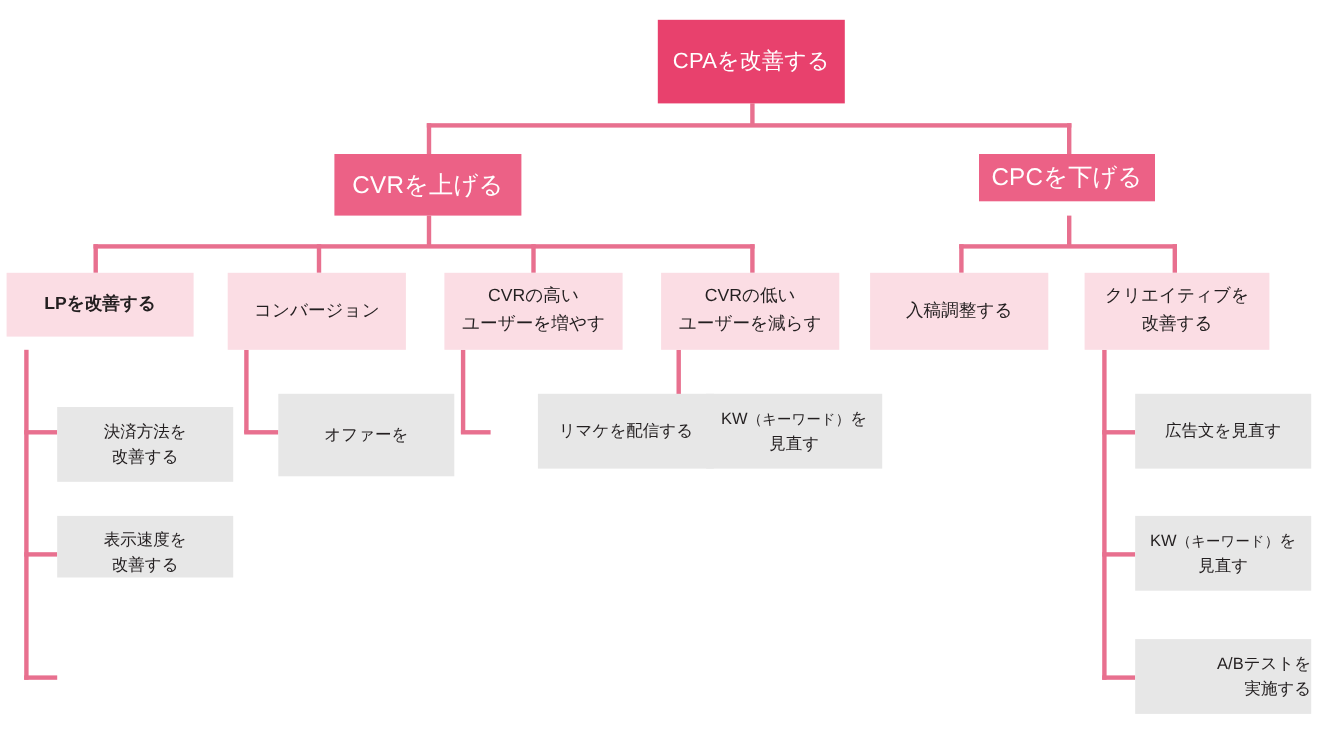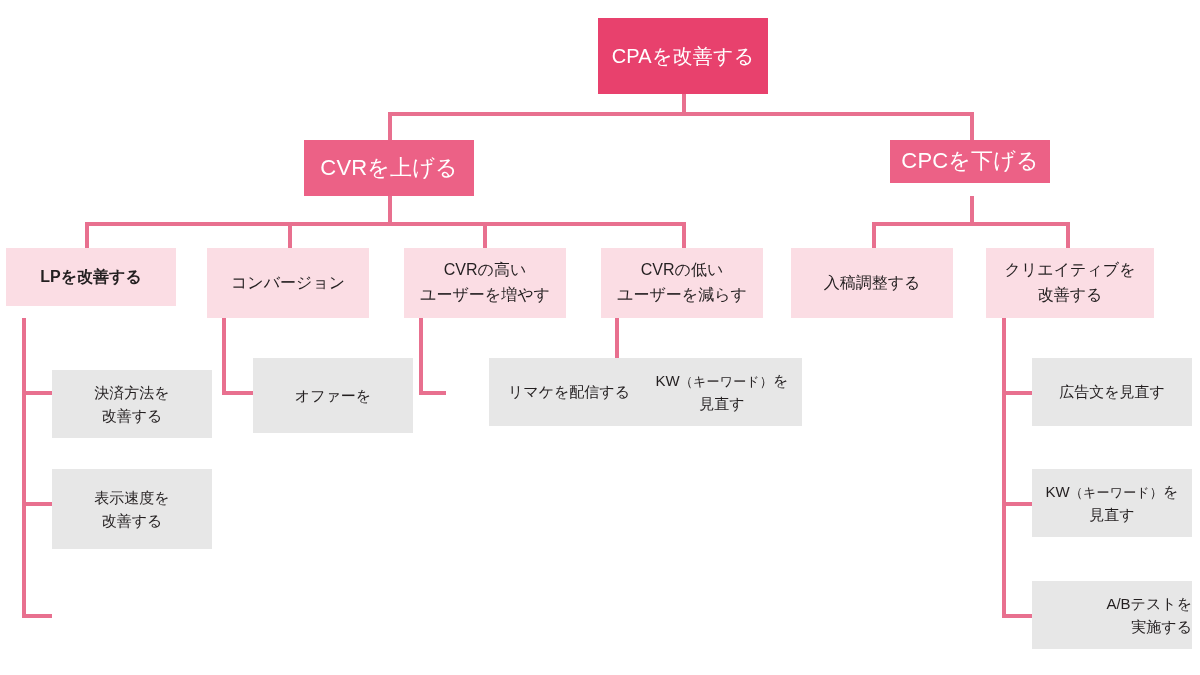--- a/index.html
+++ b/index.html
@@ -155,21 +155,21 @@
       <span class="ln">改善する</span>
     </span>
   </div>
 
   <div class="node leaf" style="left:52px; top:358px; width:160px; height:68px;margin-top:12px;">
     <span class="lbl">
       <span class="ln">決済方法を</span>
       <span class="ln">改善する</span>
     </span>
   </div>
-  <div class="node leaf" style="left:52px; top:469px; width:160px; height:80px;">
+  <div class="node leaf" style="left:52px; top:469px; width:160px; height:56px;align-items:flex-end;">
     <span class="lbl">
       <span class="ln">表示速度を</span>
       <span class="ln">改善する</span>
     </span>
   </div>
 
   <div class="node leaf" style="left:253px; top:358px; width:160px; height:75px;">
     <span class="lbl">
       <span class="ln">オファーを</span>
     </span>

